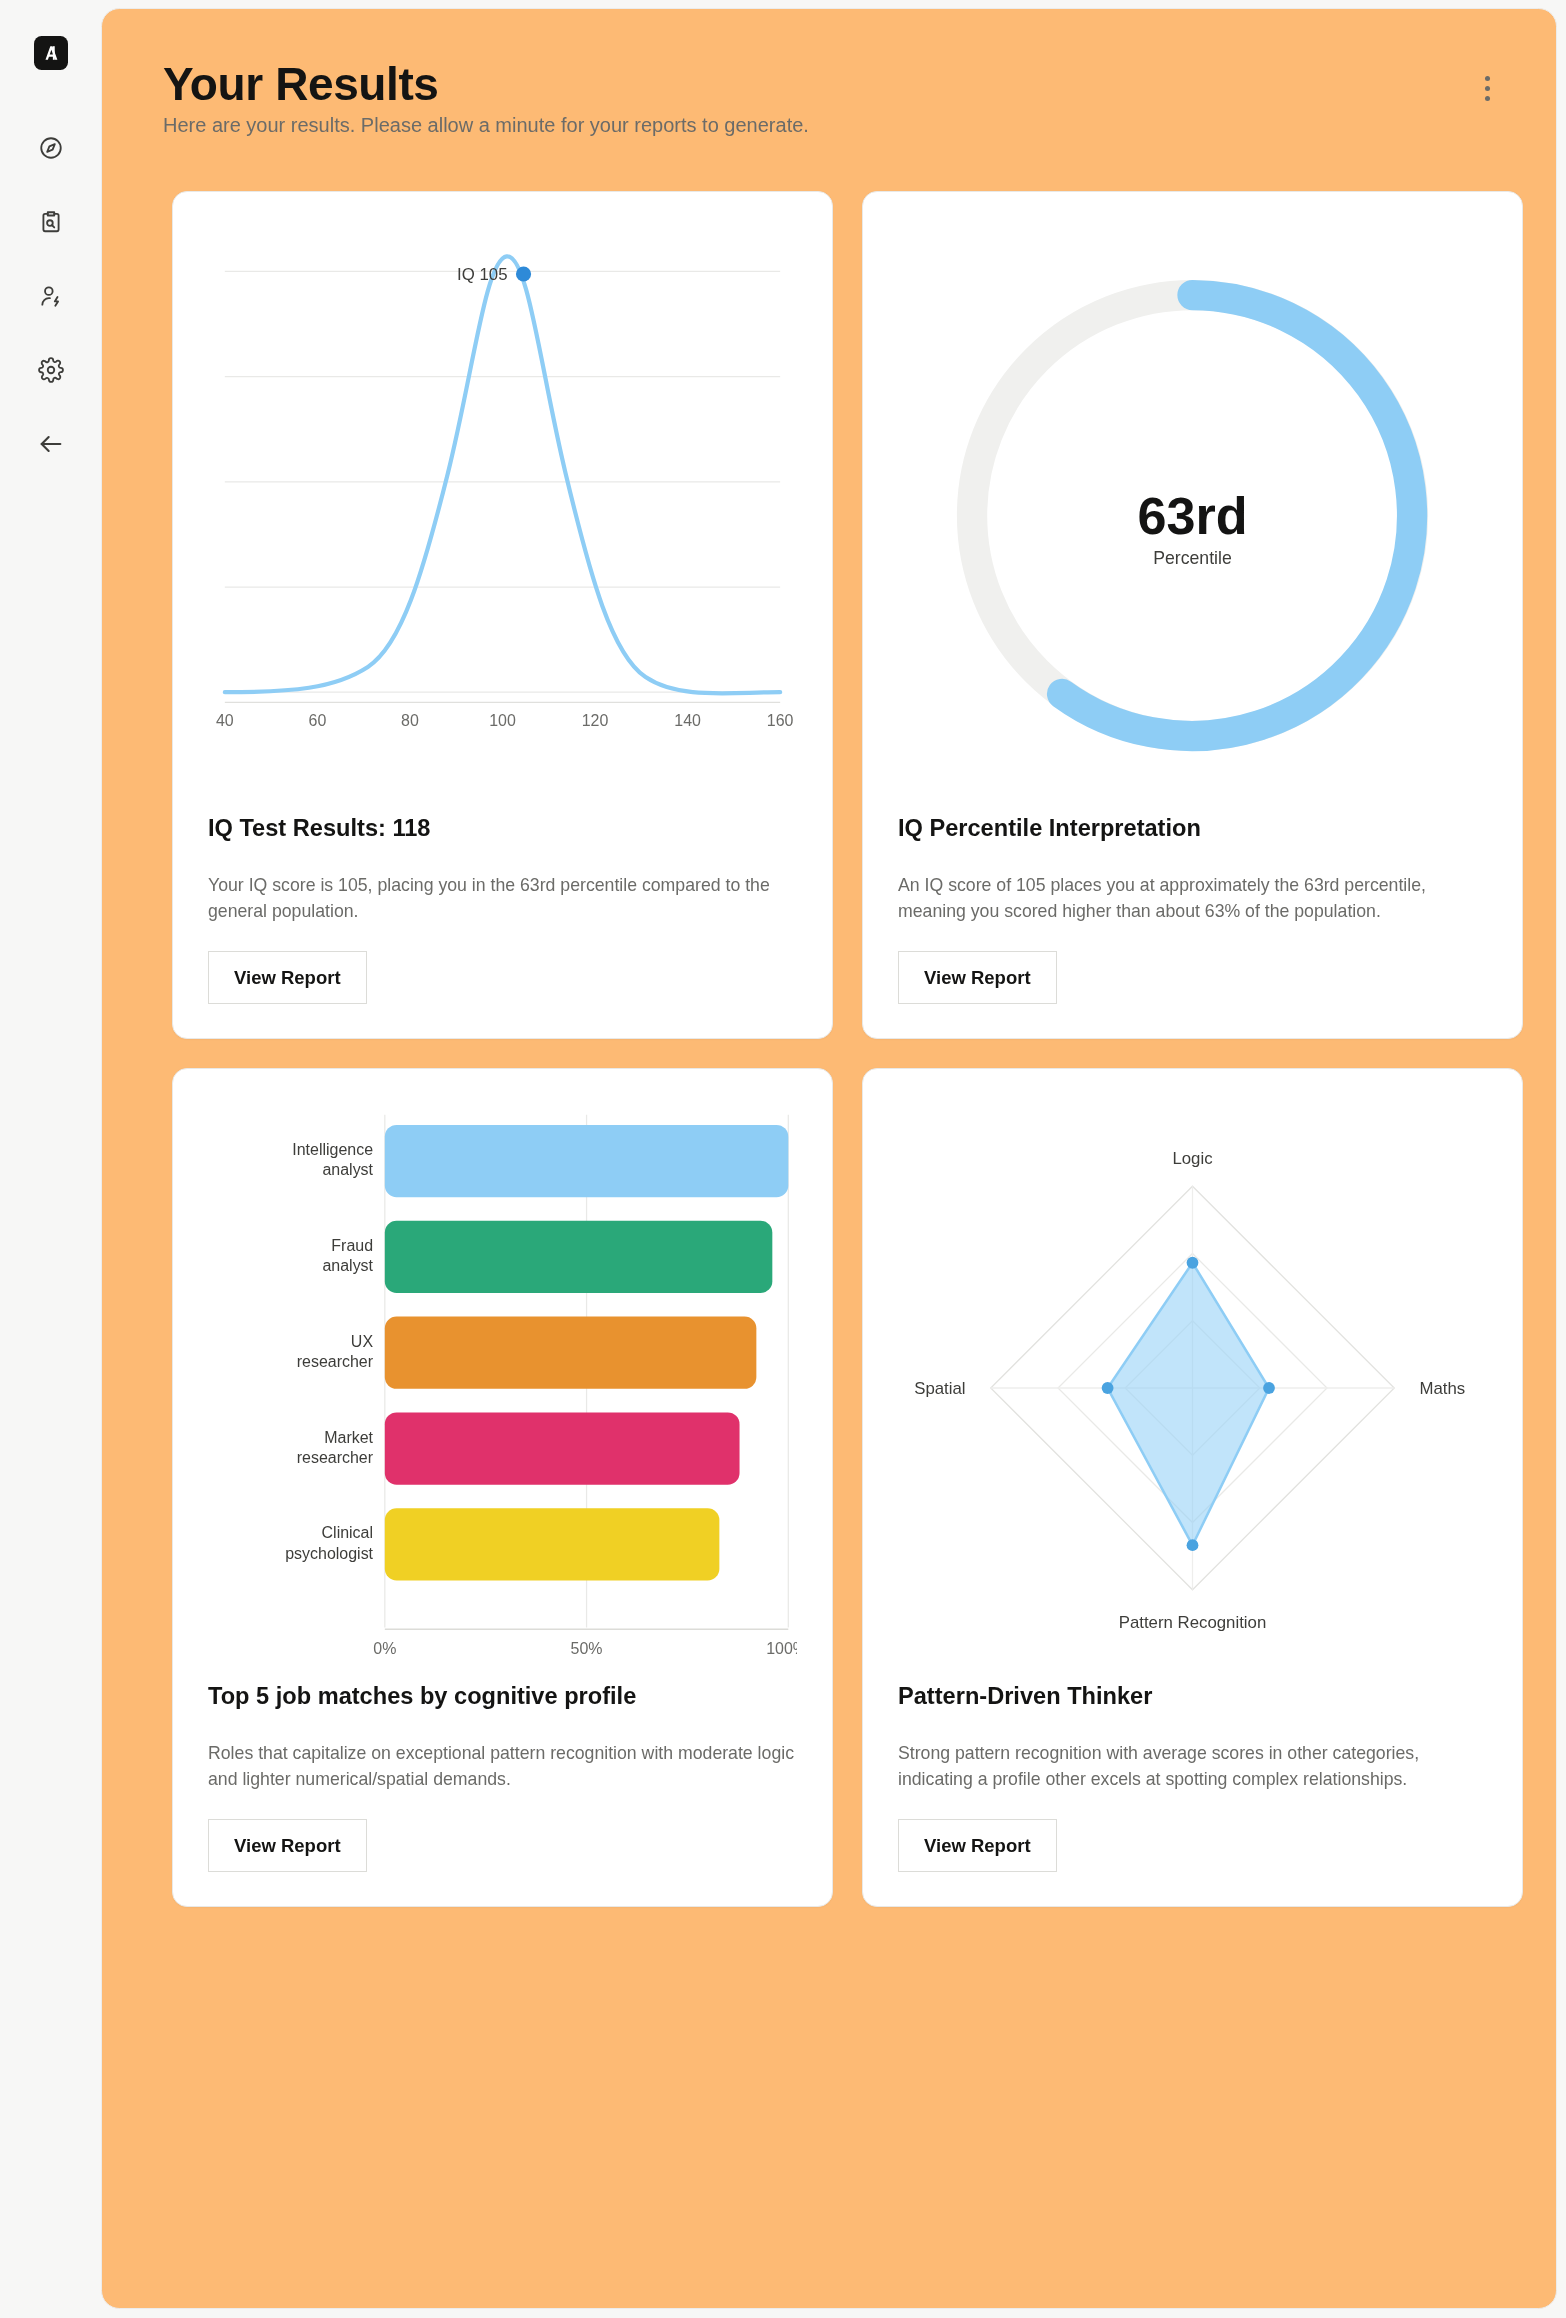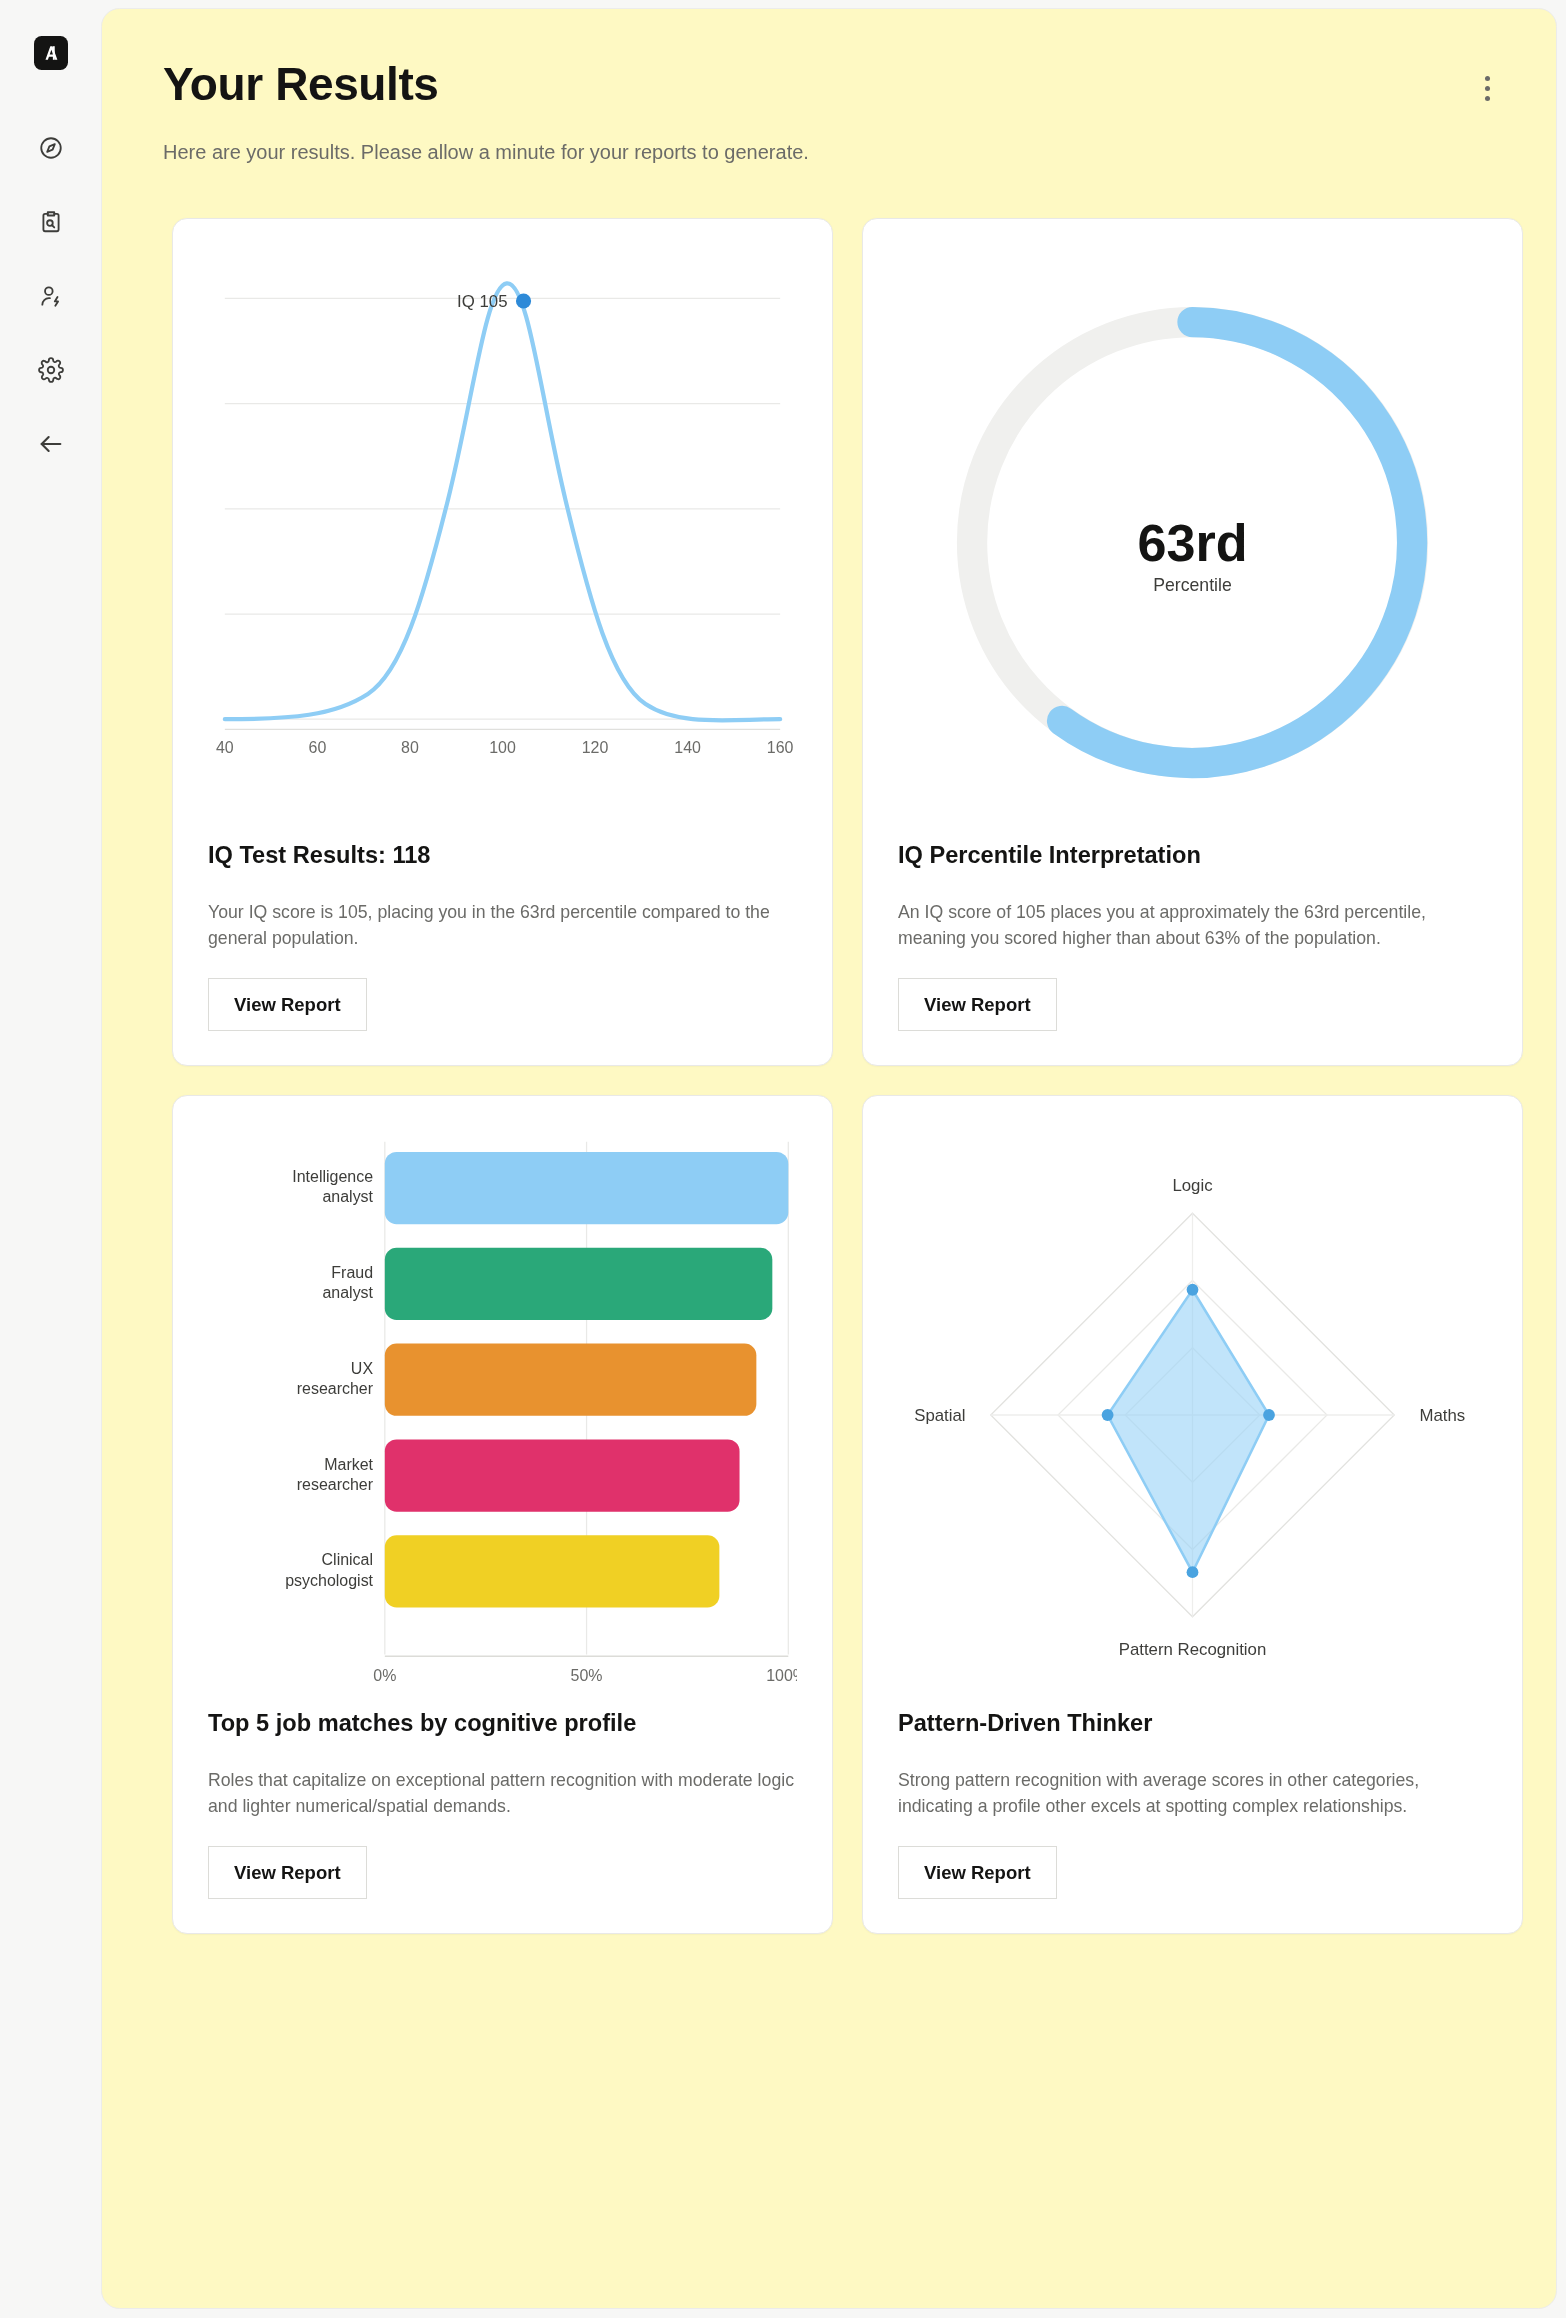--- a/index.html
+++ b/index.html
@@ -41,38 +41,38 @@
     color: #3d3d3a;
     cursor: pointer;
     border-radius: 8.4px;
   }
   .nav-icon svg { display: block; }
 
   
   .panel {
     flex: 1;
     margin: 8.4px 10px 10px 0;
-    background: #fef9c3;
+    background: #fdba74;
     border-radius: 18.5px;
     border: 0.8px solid #ececeb;
     position: relative;
     overflow: hidden;
   }
   .content {
     padding: 50px 84px 0 61px;
   }
   .page-title {
     font-size: 46px;
     line-height: 1.1;
     font-weight: bold;
     color: #141413;
     letter-spacing: -0.4px;
   }
   .page-subtitle {
-    margin-top: 28px;
+    margin-top: 1px;
     font-size: 20px;
     color: #6b6b68;
     line-height: 1.4;
   }
   .kebab {
     position: absolute;
     top: 61px; right: 52px;
     width: 34px; height: 37px;
     display: flex; flex-direction: column;
     align-items: center; justify-content: center;

